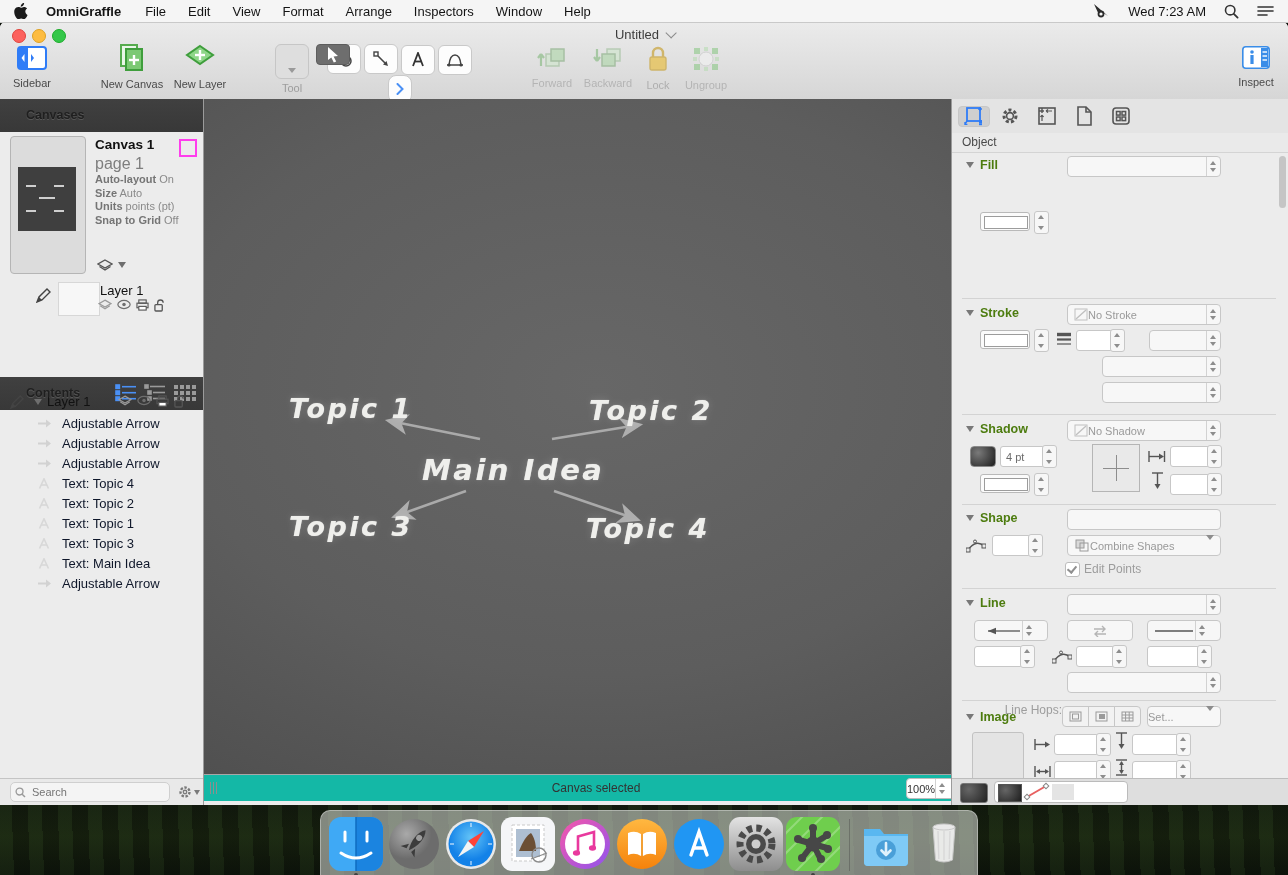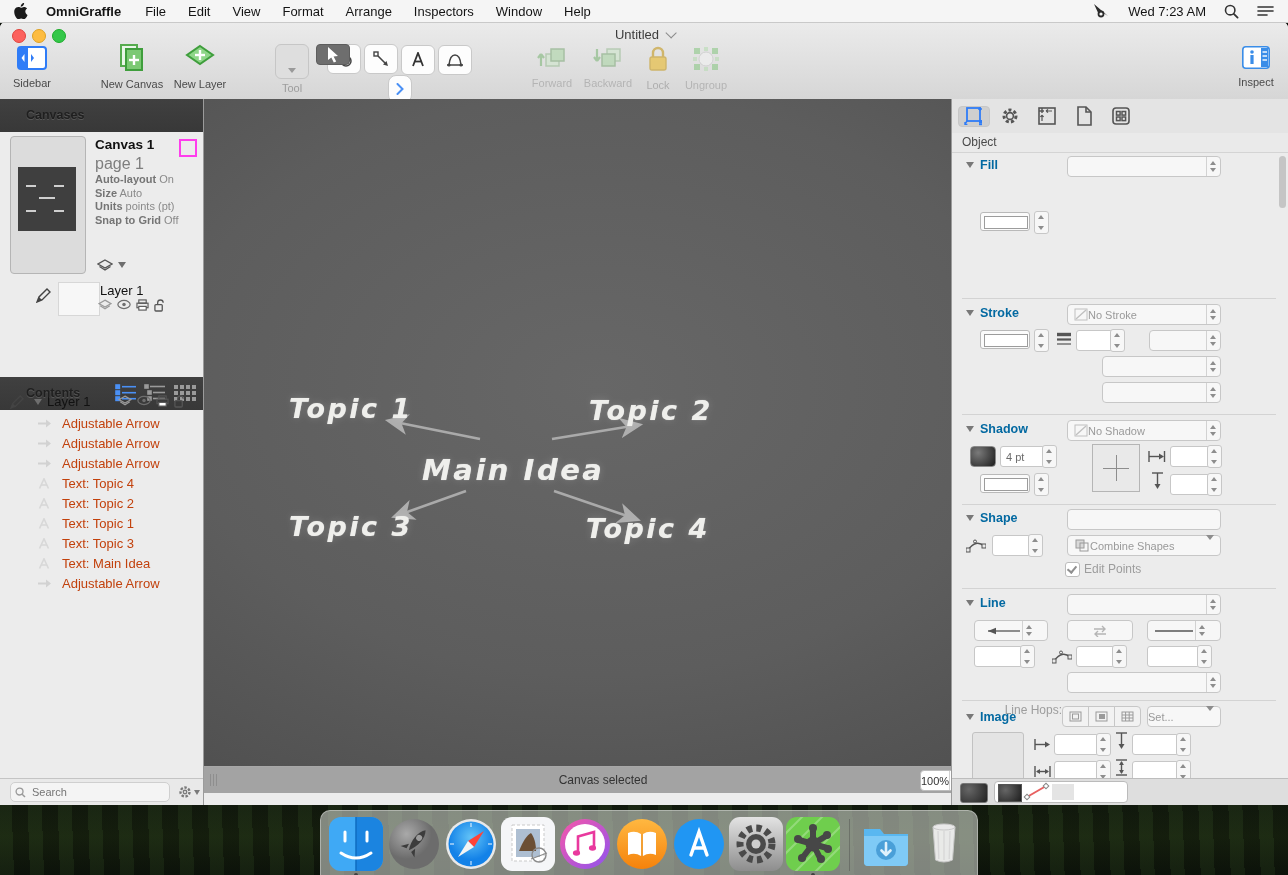--- a/index.html
+++ b/index.html
@@ -56,54 +56,54 @@
   .lrow-name{position:absolute;left:100px;top:184px;font-size:13px;color:#111;}
   .lrow-icons{position:absolute;left:98px;top:200px;display:flex;gap:5px;}
   .lthumb{position:absolute;left:58px;top:183px;width:40px;height:32px;background:#f7f7f7;border:1px solid #d7d7d7;}
   .pencil1{position:absolute;left:36px;top:189px;}
 
   .cont-icons{position:absolute;right:6px;top:6px;display:flex;gap:7px;align-items:center;}
   .clayer{position:absolute;left:10px;top:295px;display:flex;align-items:center;font-size:13px;color:#111;width:183px;}
   .clayer .disc{margin:0 5px 0 10px;}
   .clayer .ric{margin-left:auto;display:flex;gap:5px;padding-right:8px;}
   .clist{position:absolute;left:0;top:314px;width:203px;}
-  .crow{height:20px;display:flex;align-items:center;font-size:13px;color:#c2410c;}
+  .crow{height:20px;display:flex;align-items:center;font-size:13px;color:#0f172a;}
   .crow .cic{width:16px;margin-left:36px;margin-right:10px;display:flex;justify-content:center;}
 
   .sfooter{position:absolute;left:0;bottom:0;width:203px;height:26px;background:#e9e9e9;border-top:1px solid #c4c4c4;display:flex;align-items:center;}
   .searchbox{margin-left:10px;width:150px;height:18px;background:#f4f4f4;border:1px solid #cfcfcf;border-radius:5px;display:flex;align-items:center;padding:0 4px;}
   .searchbox input{border:none;outline:none;background:transparent;font-size:11px;color:#555;width:110px;margin-left:4px;font-family:inherit;}
   .sgear{margin-left:8px;display:flex;align-items:center;gap:2px;}
 
   .disc{width:0;height:0;border-left:4.5px solid transparent;border-right:4.5px solid transparent;border-top:6px solid #6e6e6e;display:inline-block;}
 
   
   .canvas{position:absolute;top:77px;left:204px;width:784px;bottom:26px;
     background:radial-gradient(ellipse 120% 95% at 50% 42%, #676767 0%, #5d5d5d 45%, #4c4c4c 82%, #424242 100%);overflow:hidden;}
   .chalk{position:absolute;font-family:"DejaVu Sans",sans-serif;font-weight:700;font-style:italic;
     color:#efefec;letter-spacing:2.5px;text-shadow:0 0 1px rgba(255,255,255,.55),0 0 8px rgba(255,255,255,.18);white-space:nowrap;}
 
   
-  .statusbar{position:absolute;left:204px;bottom:12px;width:784px;height:26px;background:#a3a3a3;border-top:1px solid #a7a7a7;padding-left:14px;}
+  .statusbar{position:absolute;left:204px;bottom:4px;width:784px;height:26px;background:#14b8a6;border-top:1px solid #a7a7a7;}
   .grip{position:absolute;top:7px;width:11px;height:12px;display:flex;gap:2px;}
   .grip i{width:1px;height:12px;background:#8e8e8e;}
   .statmsg{position:absolute;left:0;right:0;top:6px;text-align:center;font-size:12px;color:#333;}
   .zoomctl{position:absolute;right:28px;top:3px;width:52px;height:19px;background:#fff;border:1px solid #bdbdbd;border-radius:4px;
     font-size:11px;color:#333;display:flex;align-items:center;}
   .zoomctl span{flex:1;text-align:center;}
 
   
   .inspector{position:absolute;top:77px;right:0;width:300px;bottom:0;background:#ececec;border-left:1px solid #9b9b9b;padding-left:36px;}
   .itabs{position:absolute;top:0;left:0;right:0;height:34px;background:#e4e4e4;border-bottom:1px solid #c9c9c9;display:flex;align-items:center;padding-left:6px;gap:7px;}
   .itab{width:30px;height:26px;border-radius:5px;display:flex;align-items:center;justify-content:center;}
   .itab.sel{background:#cfcfcf;}
   .ilabel{position:absolute;top:34px;left:0;right:0;height:19px;background:#eaeaea;border-bottom:1px solid #d4d4d4;
     font-size:12px;color:#4a4a4a;line-height:19px;padding-left:10px;}
   .ibody{position:absolute;top:53px;left:0;right:0;bottom:26px;}
-  .ihdr{position:absolute;font-size:12.5px;font-weight:700;color:#0369a1;display:flex;align-items:center;gap:6px;}
+  .ihdr{position:absolute;font-size:12.5px;font-weight:700;color:#4d7c0f;display:flex;align-items:center;gap:6px;}
   .ihdr .disc{border-top-color:#787878;}
   .sel{position:absolute;height:19px;background:#f7f7f7;border:1px solid #c7c7c7;border-radius:4px;display:flex;align-items:center;font-size:11px;color:#9a9a9a;}
   .sel .txt{flex:1;text-align:left;}
   .stp{width:13px;align-self:stretch;border-left:1px solid #d2d2d2;position:relative;}
   .stp:before{content:"";position:absolute;left:3px;top:4px;border-left:3px solid transparent;border-right:3px solid transparent;border-bottom:4px solid #8d8d8d;}
   .stp:after{content:"";position:absolute;left:3px;bottom:4px;border-left:3px solid transparent;border-right:3px solid transparent;border-top:4px solid #8d8d8d;}
   .inp{position:absolute;height:19px;background:#fff;border:1px solid #c7c7c7;border-radius:3px;font-size:11px;color:#6b6b6b;display:flex;align-items:center;padding-left:5px;}
   .stpbox{position:absolute;width:13px;height:21px;background:#f7f7f7;border:1px solid #c7c7c7;border-radius:3px;}
   .stpbox:before{content:"";position:absolute;left:3px;top:3px;border-left:3px solid transparent;border-right:3px solid transparent;border-bottom:4px solid #8d8d8d;}
   .stpbox:after{content:"";position:absolute;left:3px;bottom:3px;border-left:3px solid transparent;border-right:3px solid transparent;border-top:4px solid #8d8d8d;}

